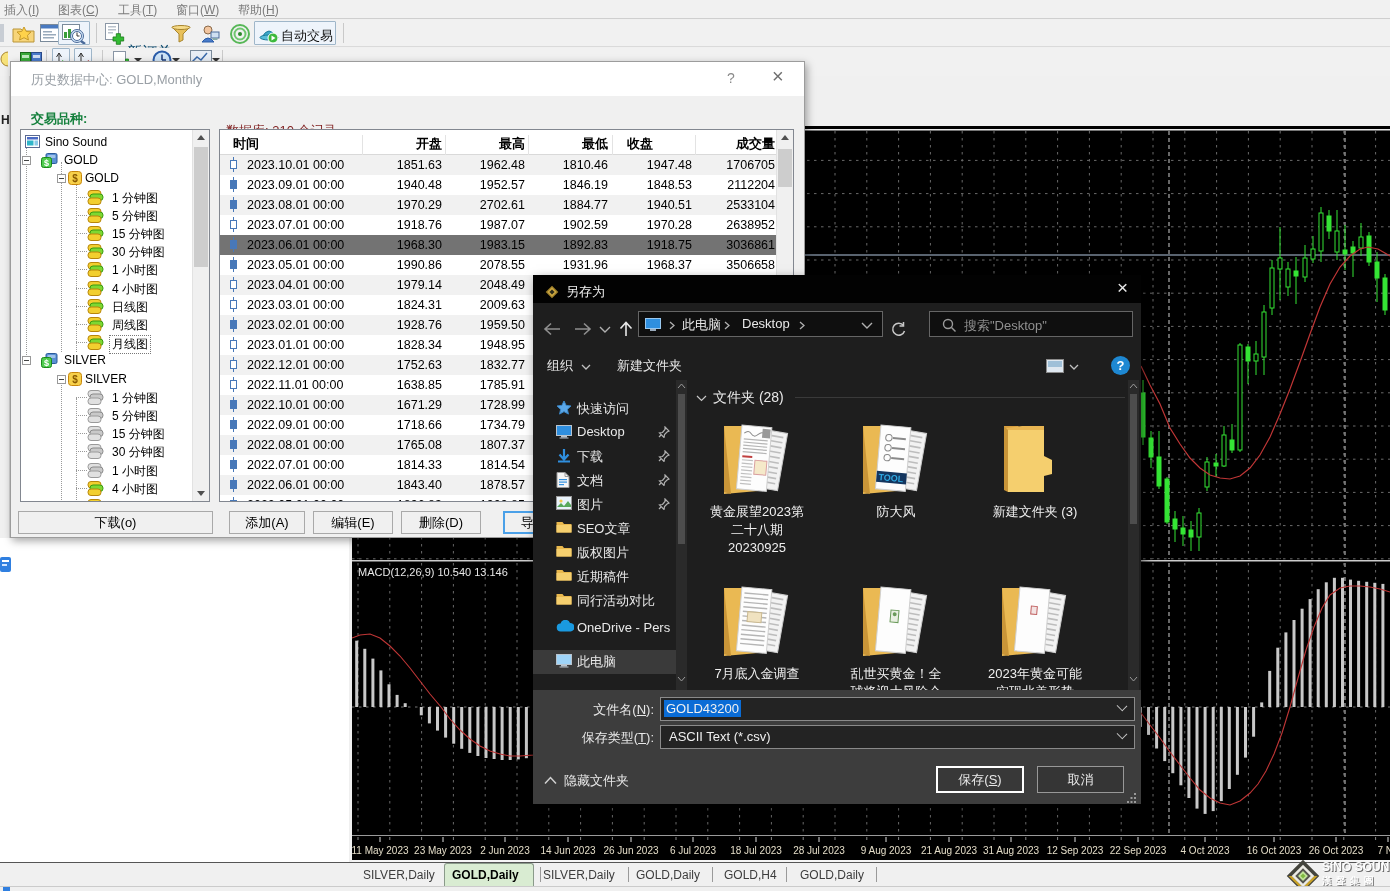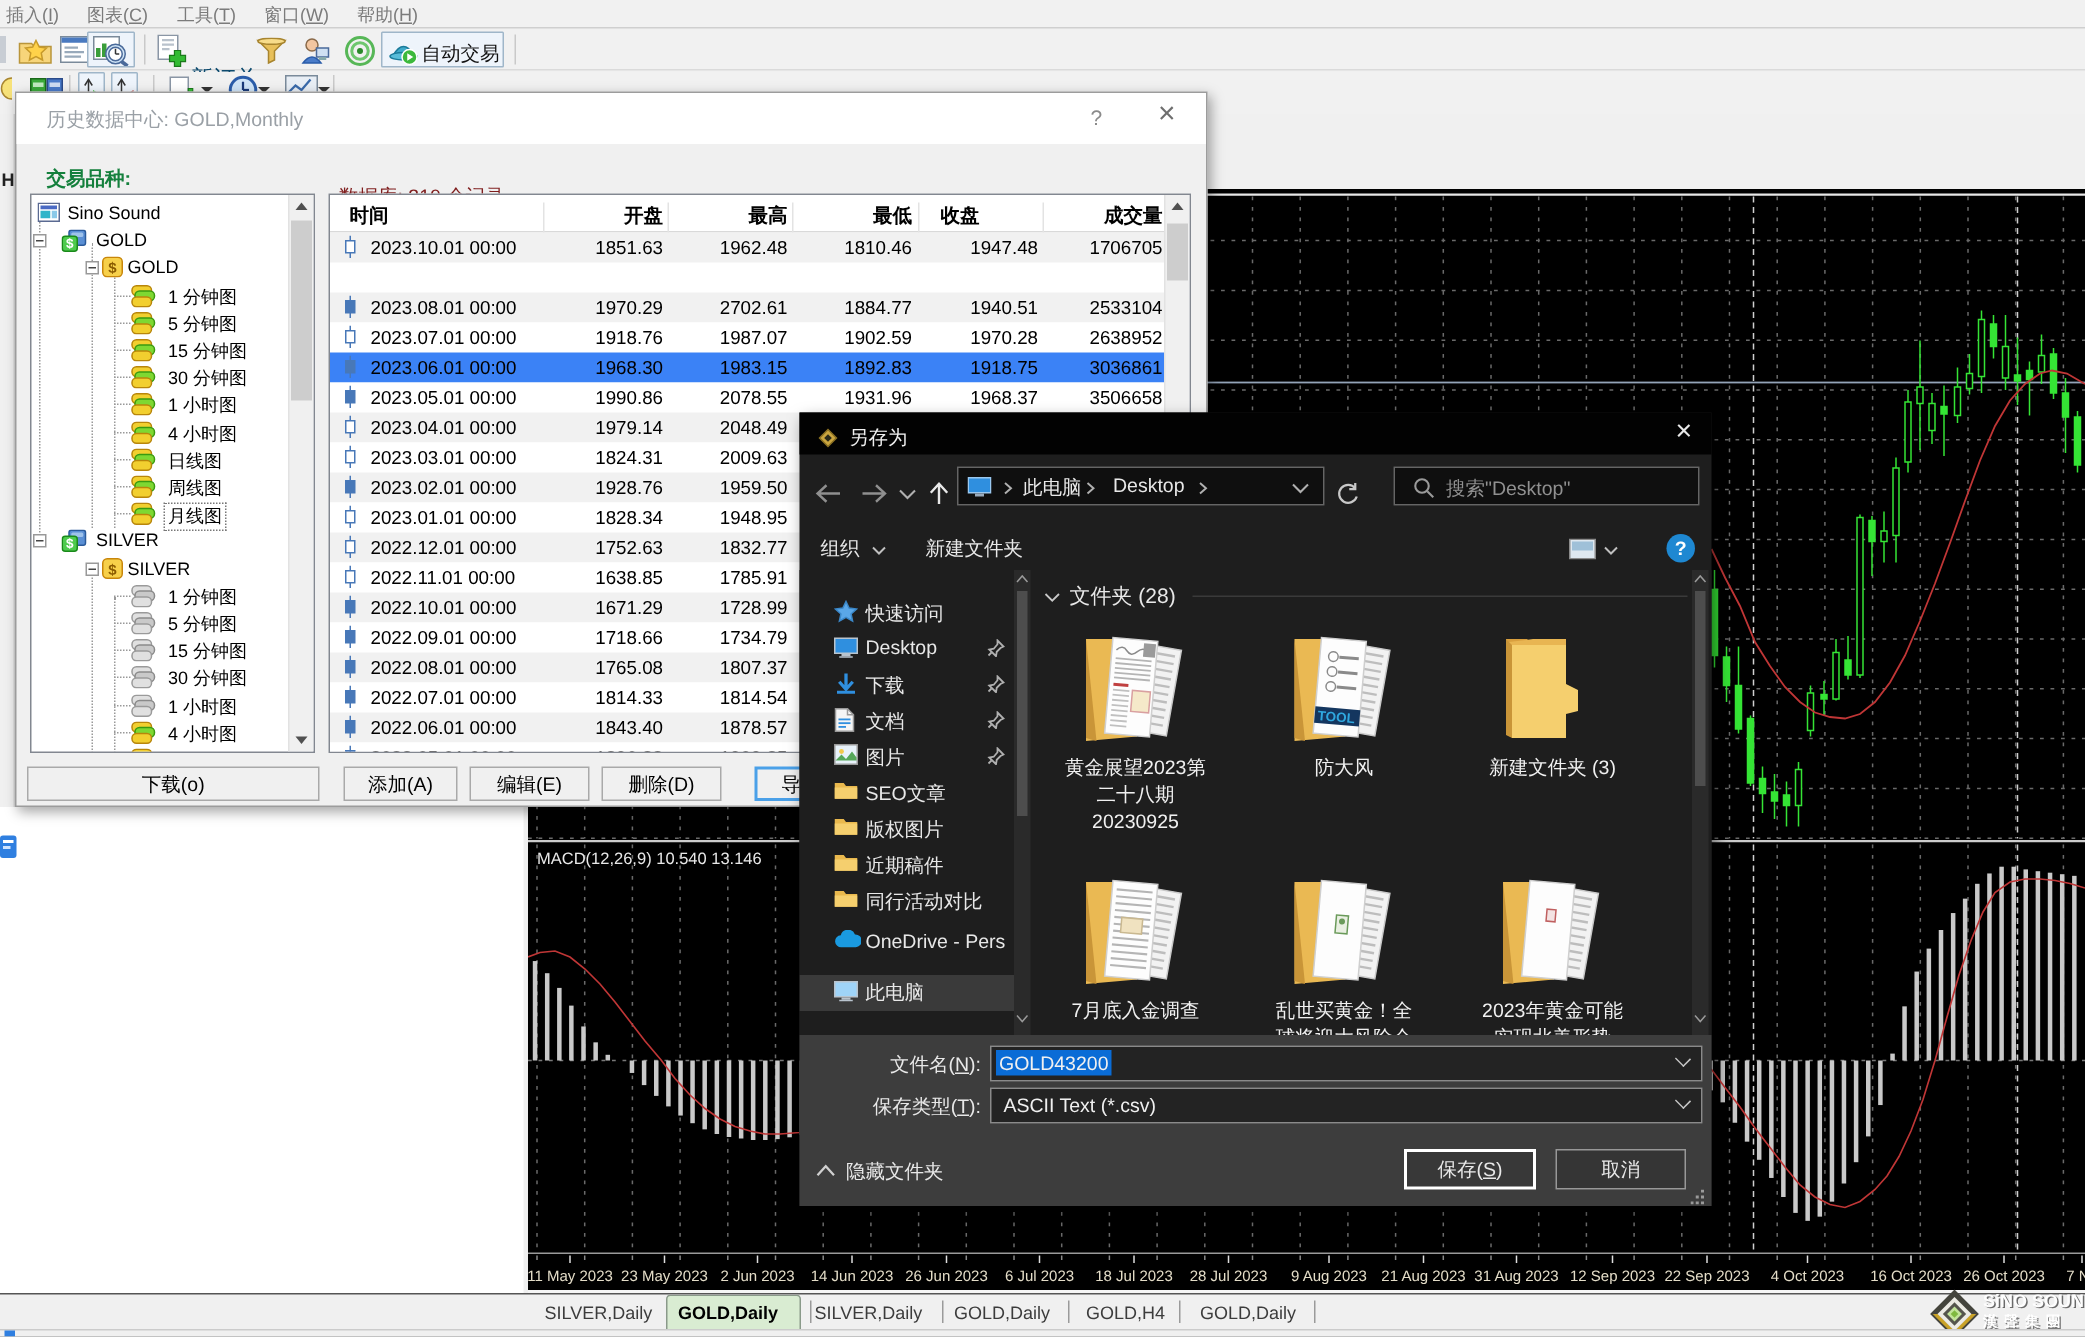--- a/index.html
+++ b/index.html
@@ -791,20 +791,32 @@
             <line x1="4.5" y1="0" x2="4.5" y2="15" stroke="#4878b8"></line>
             <rect x="1.5" y="3.5" width="6" height="8" fill="#fff" stroke="#4878b8"></rect>
           </svg></div>
         <div class="dt">2023.10.01 00:00</div>
         <div class="num" style="left:157px">1851.63</div>
         <div class="num" style="left:240px">1962.48</div>
         <div class="num" style="left:323px">1810.46</div>
         <div class="num" style="left:407px">1947.48</div>
         <div class="num" style="left:490px">1706705</div>
       </div>
+      <div class="trow" style="top:45px;background:#fff">
+        <div class="ic"><svg width="9" height="15" viewBox="0 0 9 15">
+            <line x1="4.5" y1="0" x2="4.5" y2="15" stroke="#4878b8"></line>
+            <rect x="1.5" y="3.5" width="6" height="8" fill="#4878b8" stroke="#4878b8"></rect>
+          </svg></div>
+        <div class="dt">2023.09.01 00:00</div>
+        <div class="num" style="left:157px">1940.48</div>
+        <div class="num" style="left:240px">1952.57</div>
+        <div class="num" style="left:323px">1846.19</div>
+        <div class="num" style="left:407px">1848.53</div>
+        <div class="num" style="left:490px">2112204</div>
+      </div>
       <div class="trow" style="top:65px;background:#f1f1f1">
         <div class="ic"><svg width="9" height="15" viewBox="0 0 9 15">
             <line x1="4.5" y1="0" x2="4.5" y2="15" stroke="#4878b8"></line>
             <rect x="1.5" y="3.5" width="6" height="8" fill="#4878b8" stroke="#4878b8"></rect>
           </svg></div>
         <div class="dt">2023.08.01 00:00</div>
         <div class="num" style="left:157px">1970.29</div>
         <div class="num" style="left:240px">2702.61</div>
         <div class="num" style="left:323px">1884.77</div>
         <div class="num" style="left:407px">1940.51</div>
@@ -815,21 +827,21 @@
             <line x1="4.5" y1="0" x2="4.5" y2="15" stroke="#4878b8"></line>
             <rect x="1.5" y="3.5" width="6" height="8" fill="#fff" stroke="#4878b8"></rect>
           </svg></div>
         <div class="dt">2023.07.01 00:00</div>
         <div class="num" style="left:157px">1918.76</div>
         <div class="num" style="left:240px">1987.07</div>
         <div class="num" style="left:323px">1902.59</div>
         <div class="num" style="left:407px">1970.28</div>
         <div class="num" style="left:490px">2638952</div>
       </div>
-      <div class="trow" style="top:105px;background:#3b82f6">
+      <div class="trow" style="top:105px;background:#737373">
         <div class="ic"><svg width="9" height="15" viewBox="0 0 9 15">
             <line x1="4.5" y1="0" x2="4.5" y2="15" stroke="#4878b8"></line>
             <rect x="1.5" y="3.5" width="6" height="8" fill="#4878b8" stroke="#4878b8"></rect>
           </svg></div>
         <div class="dt">2023.06.01 00:00</div>
         <div class="num" style="left:157px">1968.30</div>
         <div class="num" style="left:240px">1983.15</div>
         <div class="num" style="left:323px">1892.83</div>
         <div class="num" style="left:407px">1918.75</div>
         <div class="num" style="left:490px">3036861</div>

